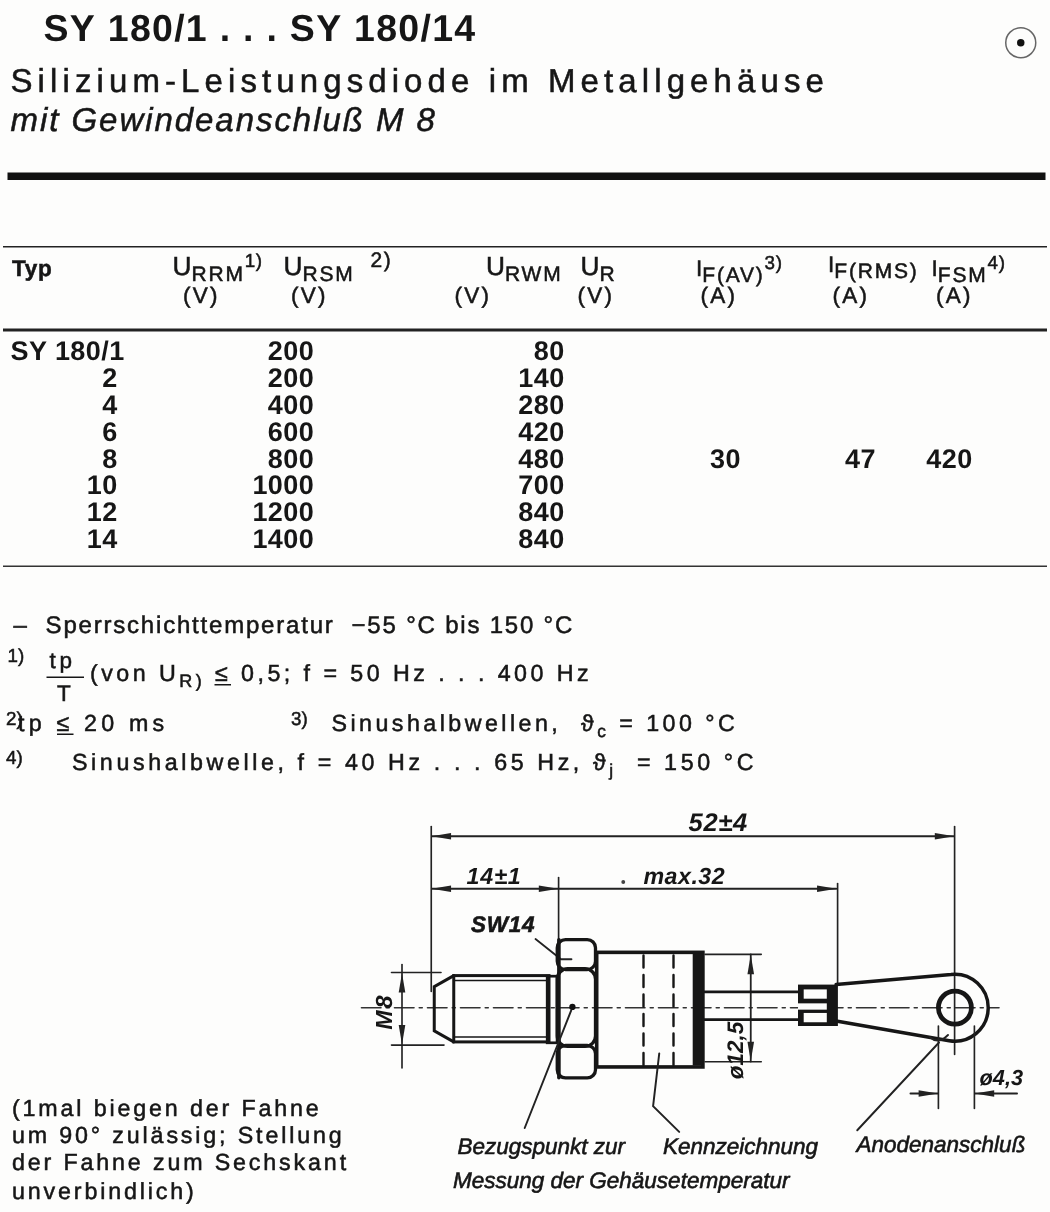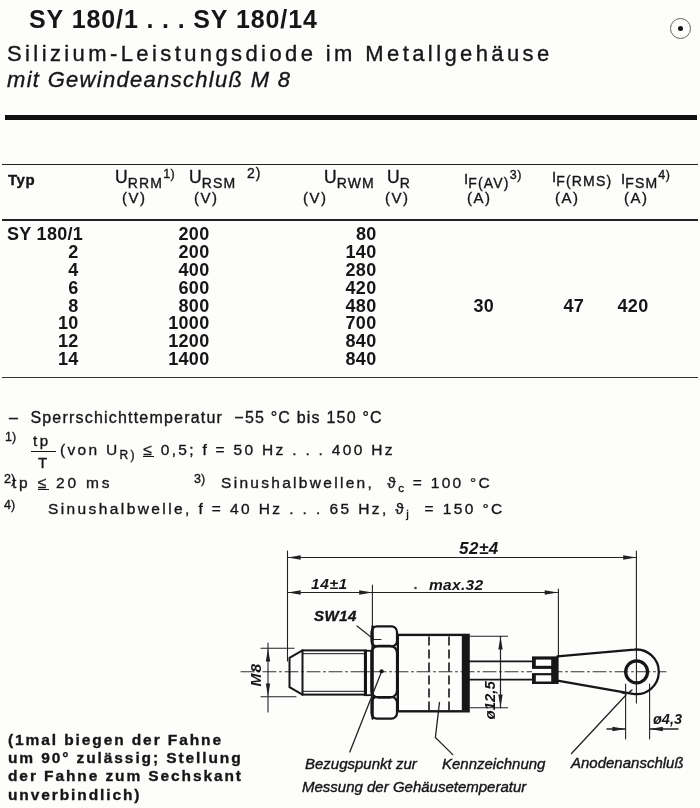--- a/index.html
+++ b/index.html
@@ -94,21 +94,21 @@
 
   <div class="abs thick" style="left:4px;top:472px;font-size:12.5px;">2)</div>
   <div class="abs thick" style="left:12px;top:474px;font-size:15.5px;letter-spacing:2.8px;">tp <span class="leq">≤</span> 20 ms</div>
 
   <div class="abs thick" style="left:194px;top:472px;font-size:12.5px;">3)</div>
   <div class="abs thick" style="left:221px;top:474px;font-size:15.5px;letter-spacing:2.3px;">Sinushalbwellen, &nbsp;ϑ<sub style="font-size:11.5px;">c</sub> = 100 °C</div>
 
   <div class="abs thick" style="left:4px;top:498px;font-size:12.5px;">4)</div>
   <div class="abs thick" style="left:24px;top:500px;font-size:15.5px;letter-spacing:2.4px;margin-left:24px;">Sinushalbwelle, f = 40 Hz . . . 65 Hz, ϑ<sub style="font-size:11.5px;">j</sub> &nbsp;= 150 °C</div>
 
-  <div class="abs thick" style="left:8px;top:731px;font-size:15.5px;font-weight:bold;letter-spacing:1.9px;line-height:18.2px;">(1mal biegen der Fahne<br>um 90° zulässig; Stellung<br>der Fahne zum Sechskant<br>unverbindlich)</div>
+  <div class="abs thick" style="left:8px;top:731px;font-size:15.5px;font-weight:normal;letter-spacing:1.9px;line-height:18.2px;">(1mal biegen der Fahne<br>um 90° zulässig; Stellung<br>der Fahne zum Sechskant<br>unverbindlich)</div>
 
   <svg class="abs" style="left:0;top:0;" width="700" height="808" viewBox="0 0 700 808" fill="none" stroke-linecap="round">
 
     <g stroke="#333" stroke-width="1.1" stroke-dasharray="13 3.5 2 3.5">
         <line x1="241" y1="671.8" x2="666" y2="671.8"></line>
       </g>
 
     <g stroke="#222" stroke-width="1.2">
       <line x1="288" y1="557.5" x2="636" y2="557.5"></line>
       <line x1="287.5" y1="551" x2="287.5" y2="661" stroke-width="1.1"></line>

